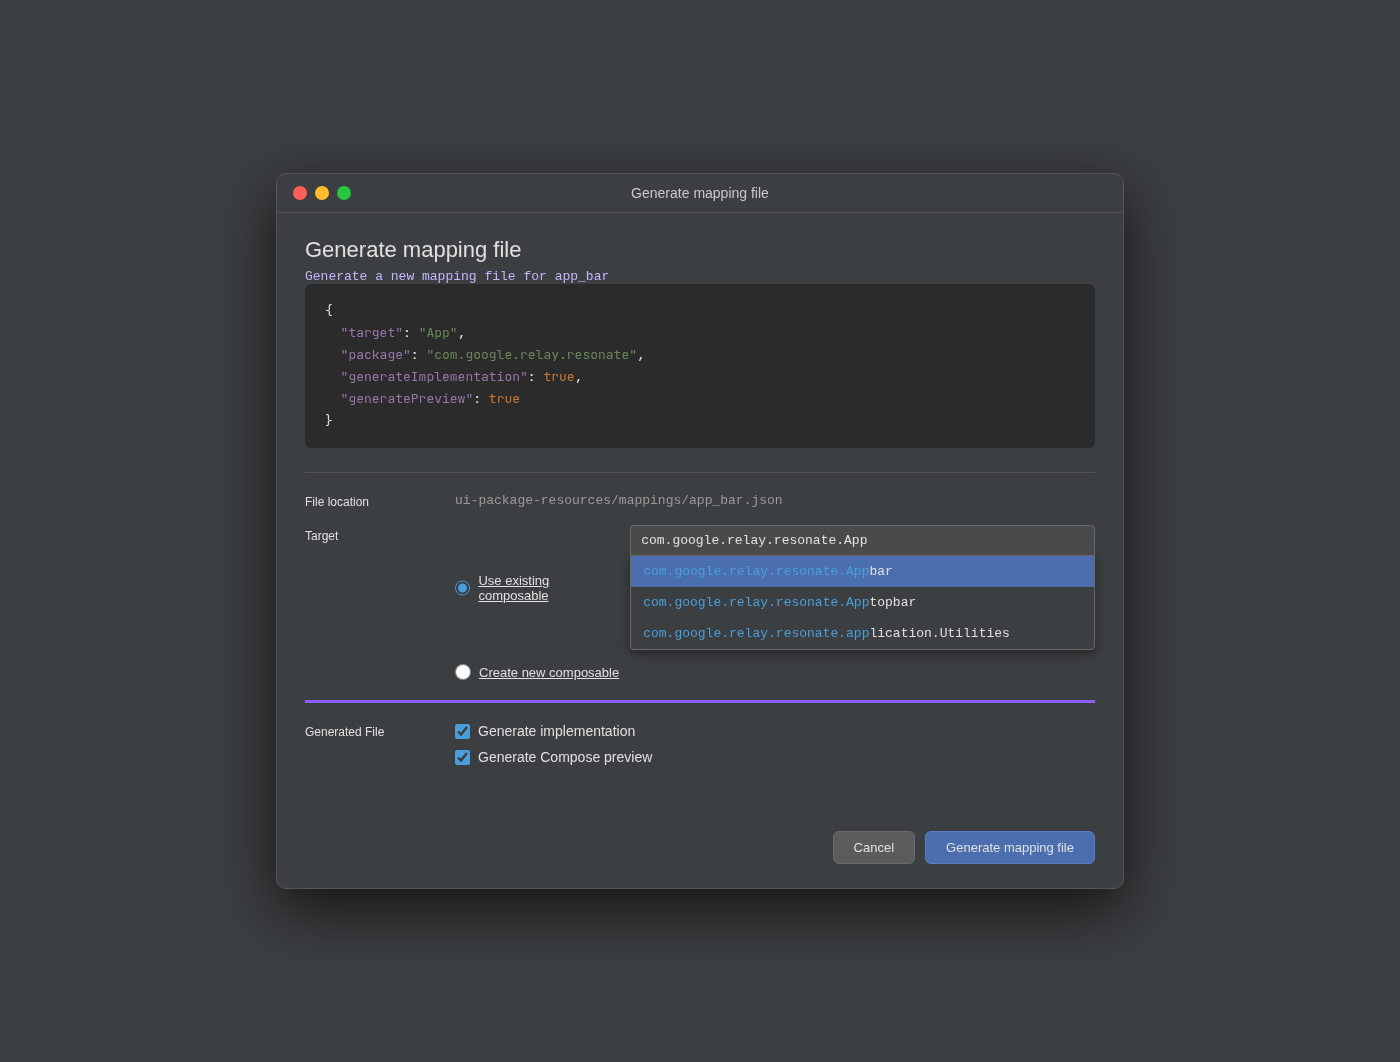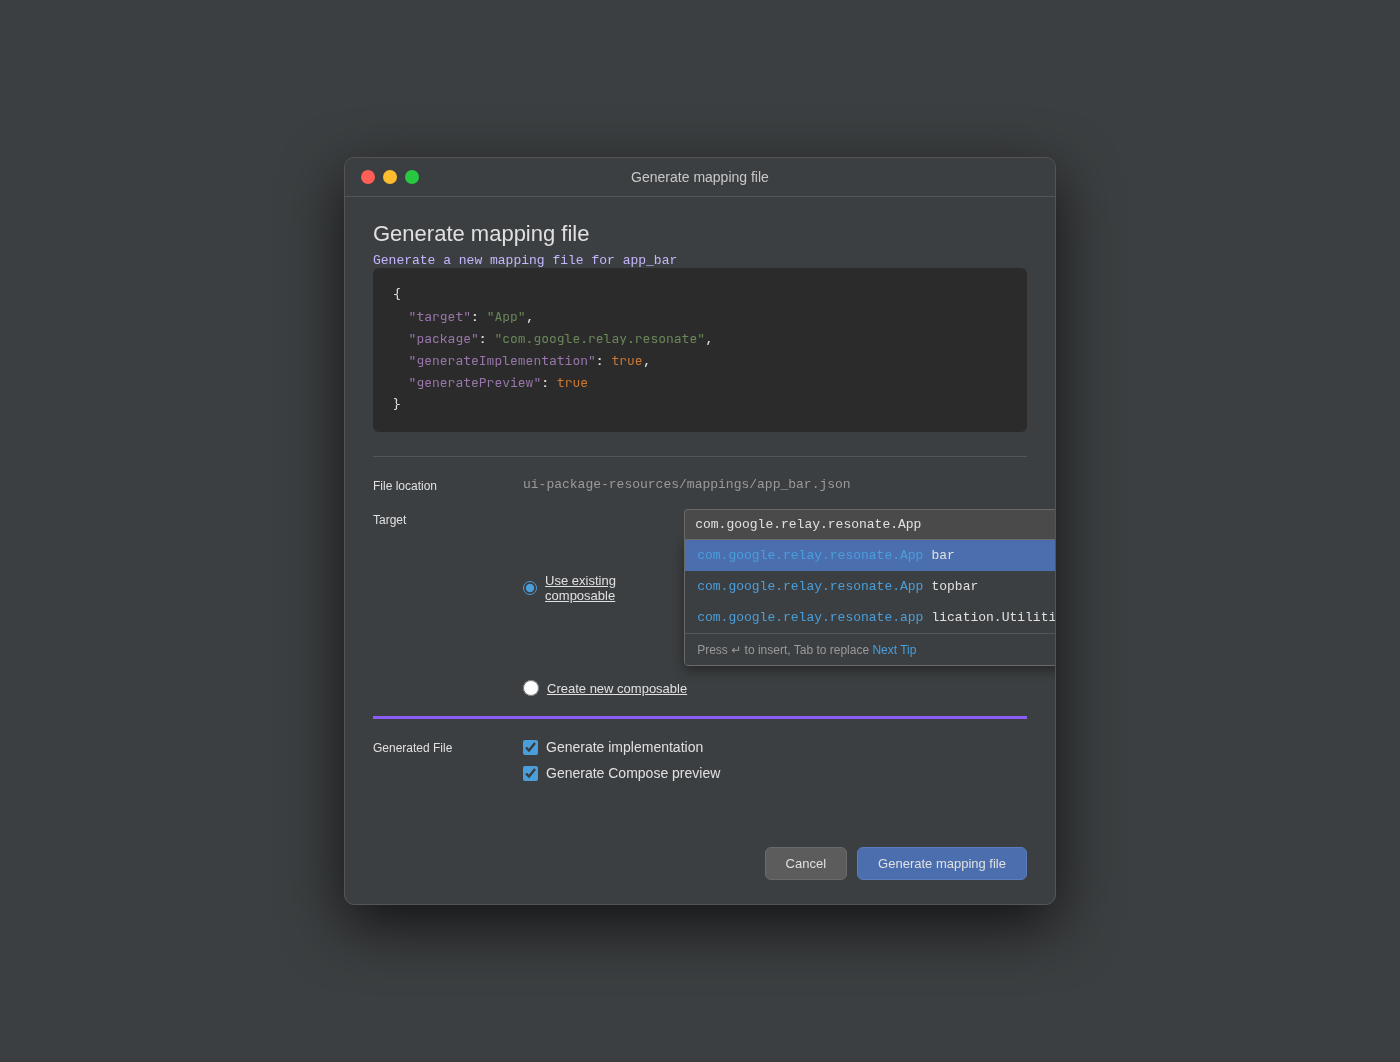--- a/index.html
+++ b/index.html
@@ -10,21 +10,21 @@
       justify-content: center;
       align-items: center;
       width: 1400px;
       height: 1062px;
       font-family: -apple-system, BlinkMacSystemFont, "Segoe UI", Helvetica, Arial, sans-serif;
     }
 
     .dialog {
       background: #3c3f41;
       border-radius: 10px;
-      width: 712px;
+      width: 848px;
       overflow: hidden;
       box-shadow: 0 20px 60px rgba(0,0,0,0.7);
       border: 1px solid #555;
     }
 
     
     .title-bar {
       background: #3c3f41;
       display: flex;
       align-items: center;
@@ -167,21 +167,21 @@
       font-family: "Courier New", monospace;
       cursor: pointer;
       display: flex;
       align-items: center;
     }
     .autocomplete-item.selected {
       background: #4b6eaf;
     }
 
     .ac-base { color: #4a9eda; }
-    .ac-suffix { color: #e0e0e0; margin-left: 8px; }
+    .ac-suffix { color: #e0e0e0; }
 
     .autocomplete-footer {
       display: flex;
       align-items: center;
       justify-content: space-between;
       padding: 6px 12px;
       background: #3c3f41;
       border-top: 1px solid #555;
     }
     .autocomplete-hint {
@@ -317,24 +317,20 @@
                     <span class="ac-suffix">bar</span>
                 </div>
                 <div class="autocomplete-item">
                   <span class="ac-base">com.google.relay.resonate.App</span>
                     <span class="ac-suffix">topbar</span>
                 </div>
                 <div class="autocomplete-item">
                   <span class="ac-base">com.google.relay.resonate.app</span>
                     <span class="ac-suffix">lication.Utilities</span>
                 </div>
-                <div class="autocomplete-footer">
-                  <span class="autocomplete-hint">Press ↵ to insert, Tab to replace&nbsp;<a class="autocomplete-hint-link" href="#">Next Tip</a></span>
-                  <span class="autocomplete-dots">⋮</span>
-                </div>
               </div>
             </div>
           </div>
 
           <label class="radio-option" style="margin-top: 4px; margin-left: 0;">
             <input type="radio" name="target" style="">
             <span class="radio-label">Create new composable</span>
           </label>
         </div>
       </div>

